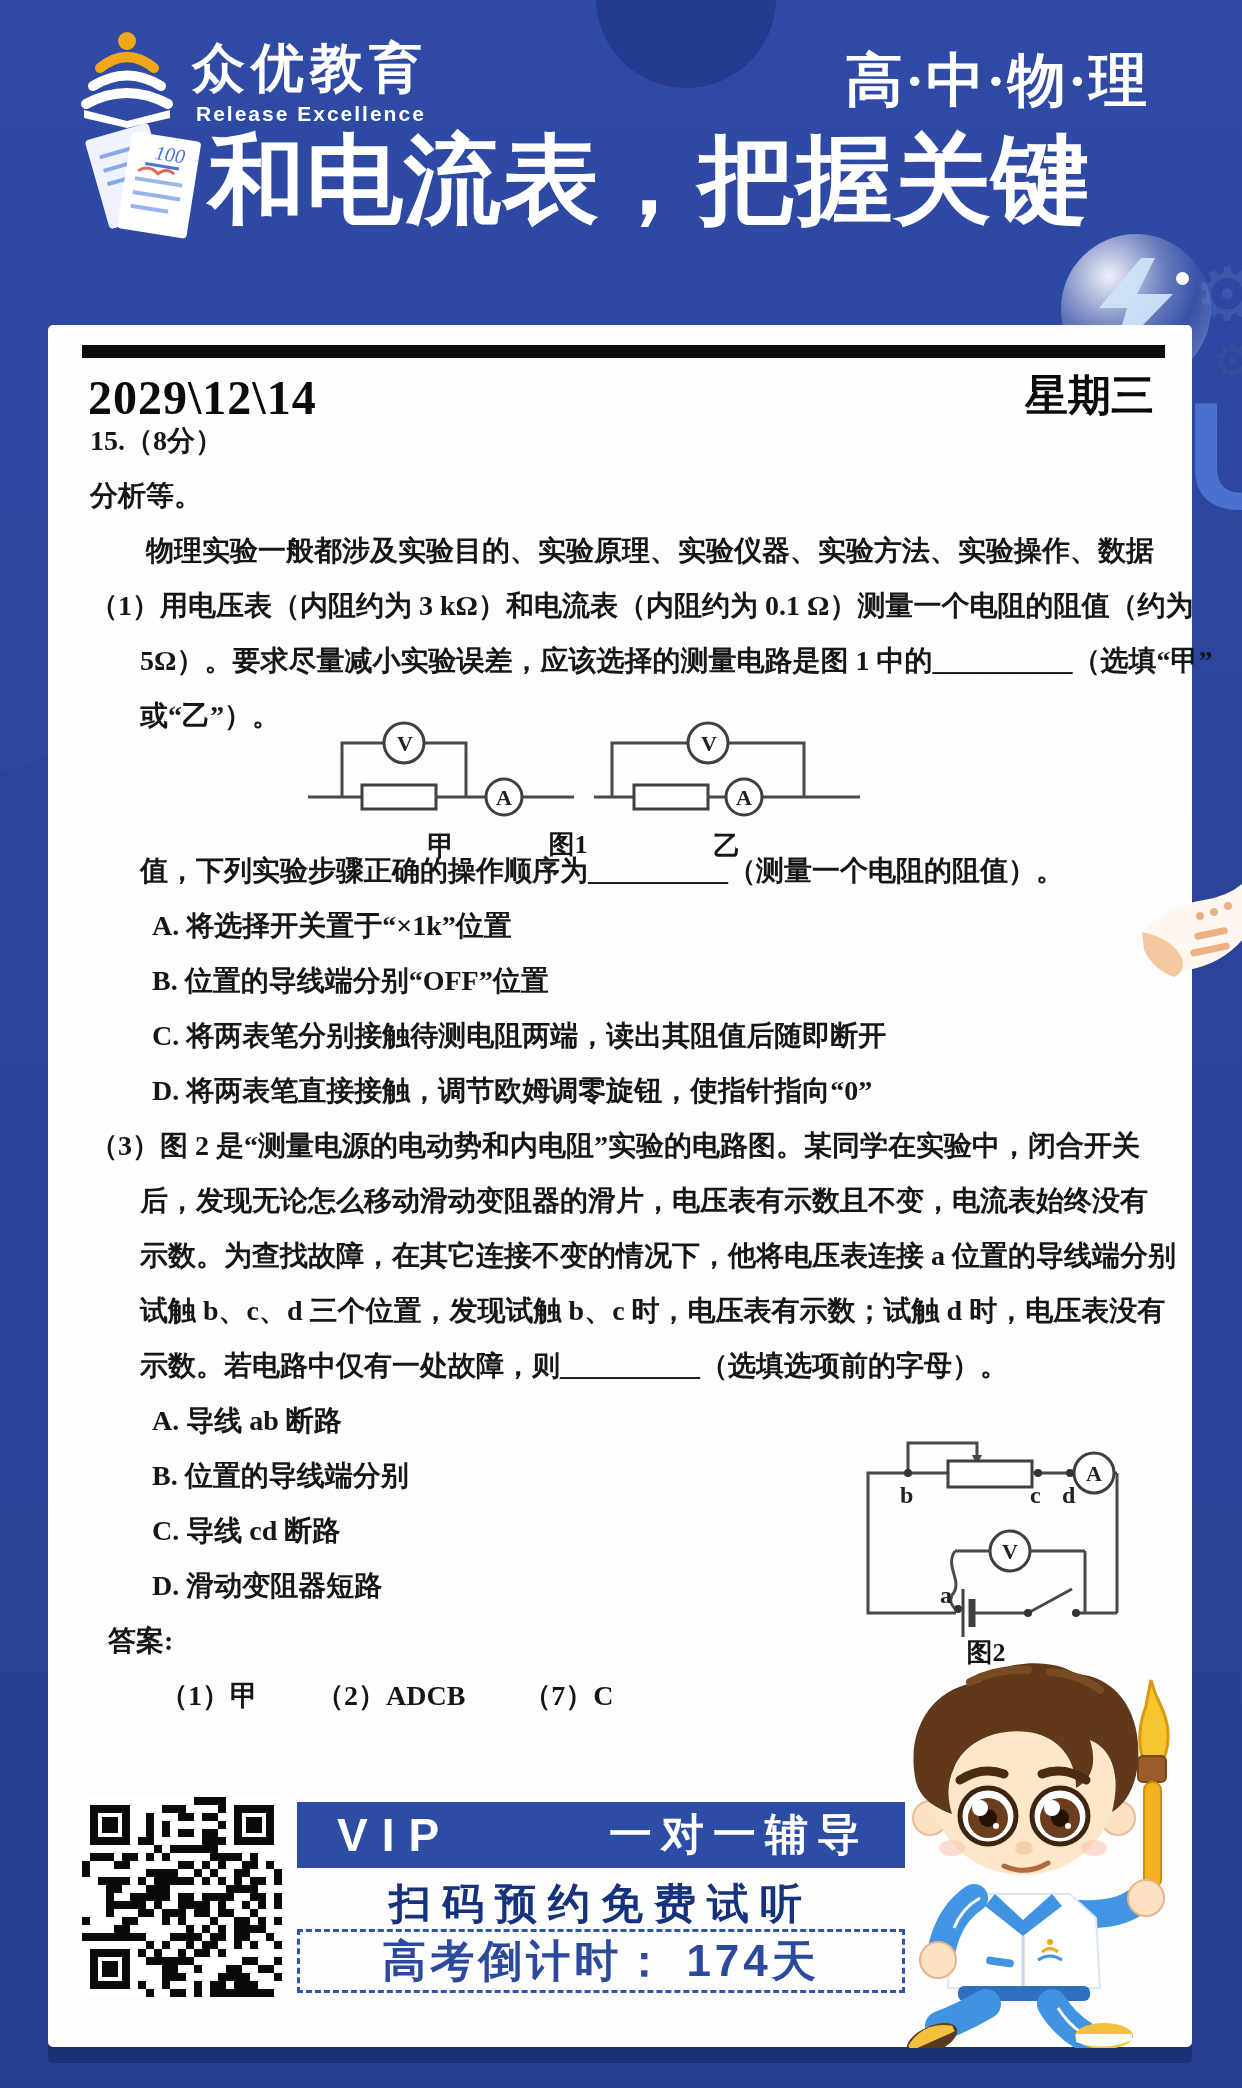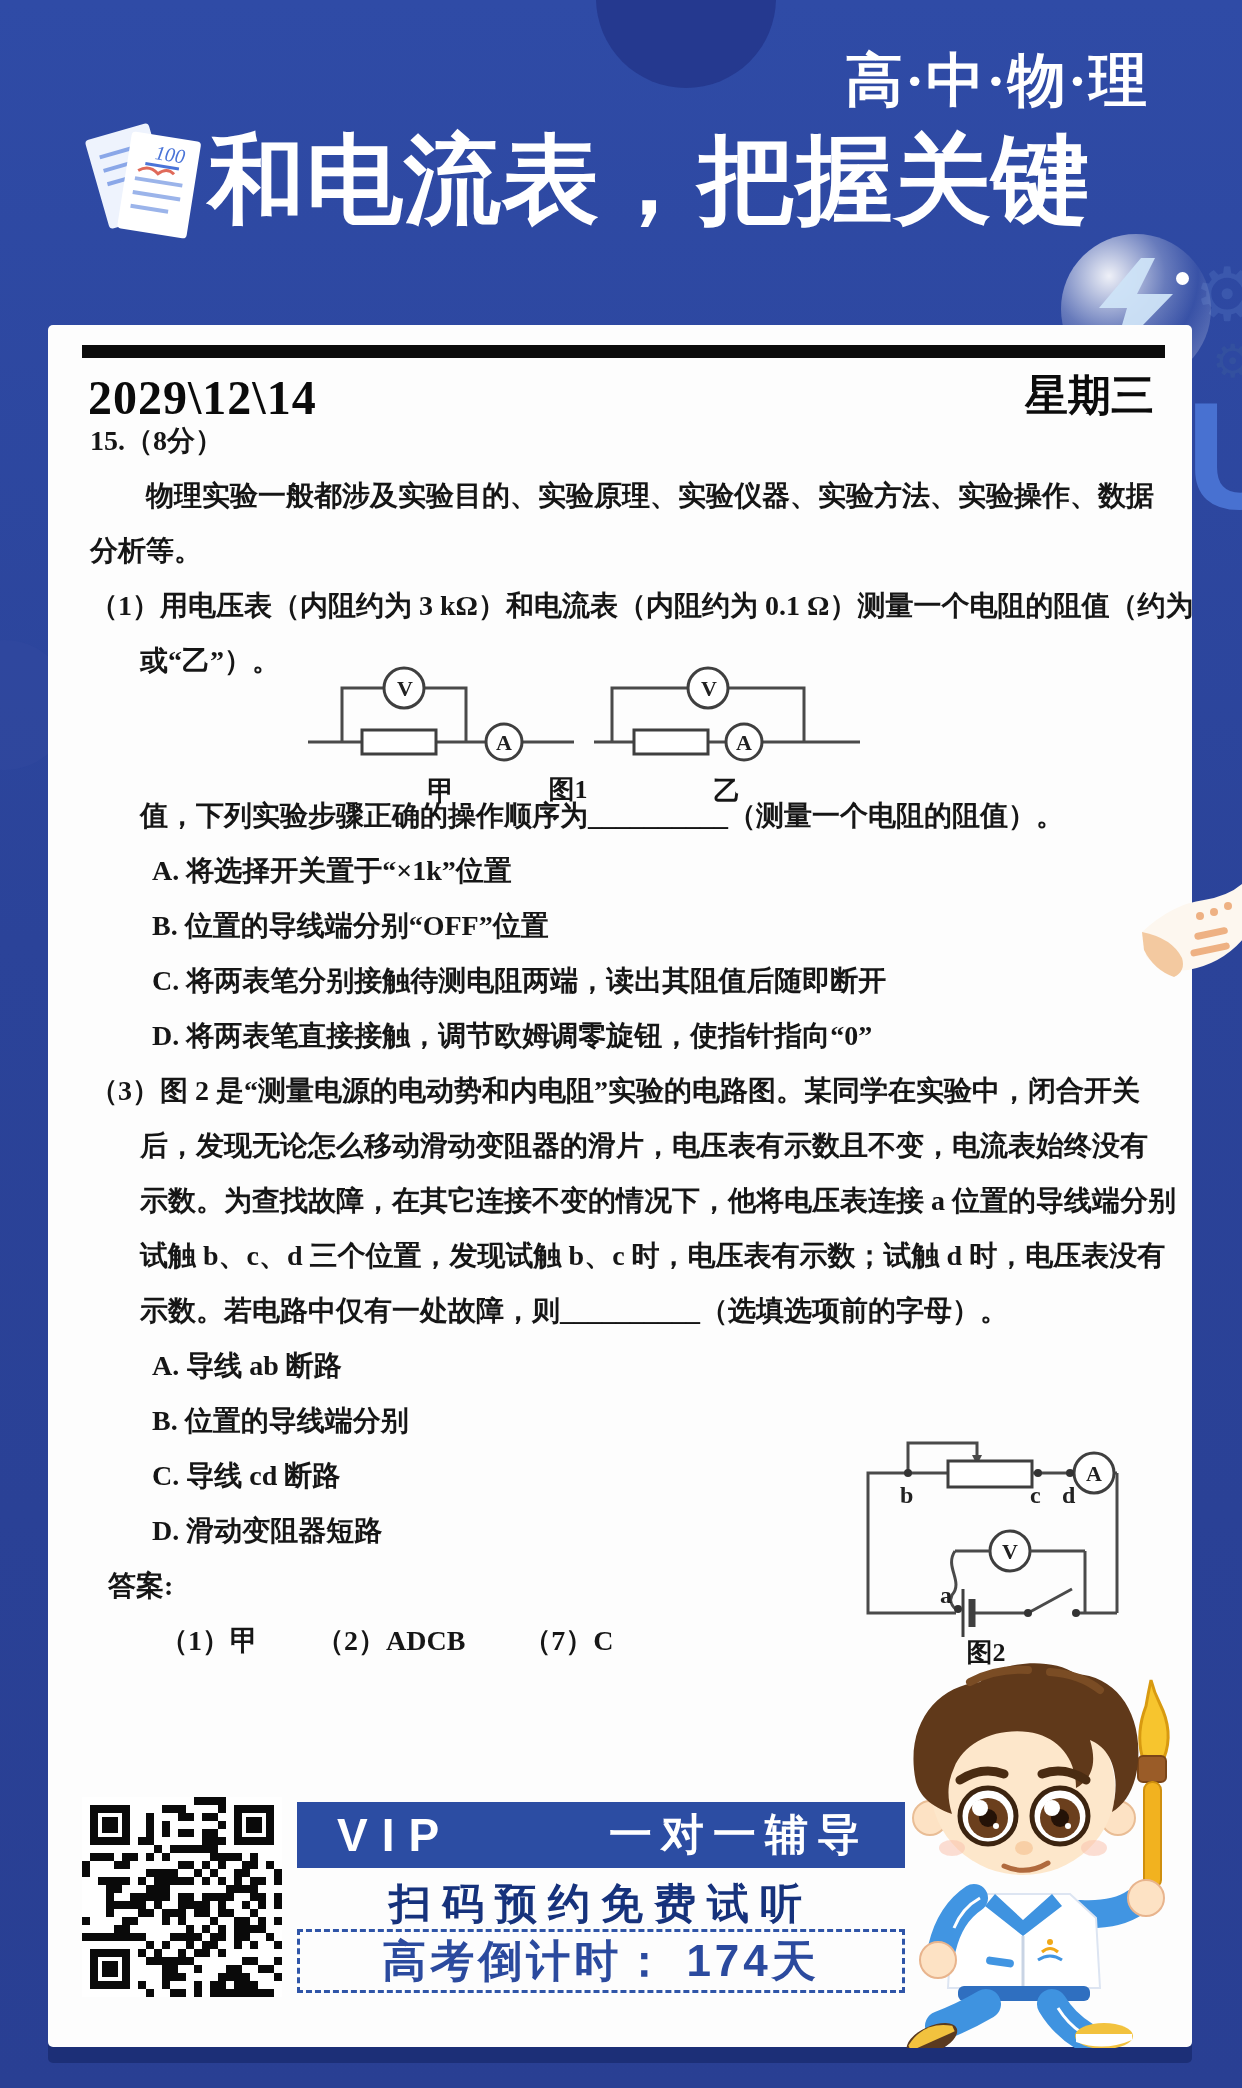--- a/index.html
+++ b/index.html
@@ -91,20 +91,33 @@
   <div class="gear1">⚙</div>
   <div class="gear2">⚙</div>
   <div class="letter-u">U</div>
   <div class="bubble">
     <svg width="90" height="104" viewBox="0 0 90 104">
       <polygon points="52,2 10,52 38,52 24,100 84,38 48,38 66,2" fill="#cde3f7" opacity="0.95"></polygon>
     </svg>
     <span class="dot"></span>
   </div>
 
+  <div class="logo">
+    <svg width="98" height="100" viewBox="0 0 98 100">
+      <circle cx="49" cy="13" r="9" fill="#f0a818"></circle>
+      <path d="M22 40 Q49 18 76 40" stroke="#f0a818" stroke-width="10" fill="none" stroke-linecap="round"></path>
+      <path d="M15 58 Q49 37 83 58" stroke="#fff" stroke-width="10" fill="none" stroke-linecap="round"></path>
+      <path d="M8 76 Q49 54 90 76" stroke="#fff" stroke-width="10" fill="none" stroke-linecap="round"></path>
+      <path d="M6 82 L49 93 L92 82 L92 90 L49 100 L6 90 Z" fill="#fff"></path>
+    </svg>
+    <div class="logo-text">
+      <span class="logo-cn">众优教育</span>
+      <span class="logo-en">Release Excellence</span>
+    </div>
+  </div>
 
   <div class="subject">高·中·物·理</div>
 
   <div class="title-row">
     <svg class="doc-icon" width="118" height="128" viewBox="0 0 118 128">
       <g transform="rotate(-16 45 60)">
         <rect x="12" y="14" width="66" height="92" rx="4" fill="#eef3fd"></rect>
         <line x1="22" y1="34" x2="66" y2="34" stroke="#8aa7e8" stroke-width="4"></line>
         <line x1="22" y1="48" x2="66" y2="48" stroke="#8aa7e8" stroke-width="4"></line>
         <line x1="22" y1="62" x2="58" y2="62" stroke="#8aa7e8" stroke-width="4"></line>
@@ -124,23 +137,24 @@
 
   <div class="card">
     <div class="rule"></div>
     <div class="daterow">
       <span class="date">2029\12\14</span>
       <span class="weekday">星期三</span>
     </div>
 
     <div class="doc">
       <div class="ln num">15.（8分）</div>
+      <div class="ln">分析等。</div>
       <div class="ln ind">物理实验一般都涉及实验目的、实验原理、实验仪器、实验方法、实验操作、数据</div>
-      <div class="ln">分析等。</div>
       <div class="ln">（1）用电压表（内阻约为 3 kΩ）和电流表（内阻约为 0.1 Ω）测量一个电阻的阻值（约为</div>
+      <div class="ln cont">5Ω）。要求尽量减小实验误差，应该选择的测量电路是图 1 中的__________（选填“甲”</div>
       <div class="ln cont">或“乙”）。</div>
 
       <div class="fig1">
         <div class="fig1-inner">
           <div class="circuit">
             <svg class="cir" width="270" height="104" viewBox="0 0 270 104">
               <line class="wire" x1="2" y1="78" x2="268" y2="78"></line>
               <polyline class="wire" points="36,78 36,24 160,24 160,78"></polyline>
               <rect class="comp" x="56" y="66" width="74" height="24"></rect>
               <circle class="comp" cx="98" cy="24" r="20"></circle>

